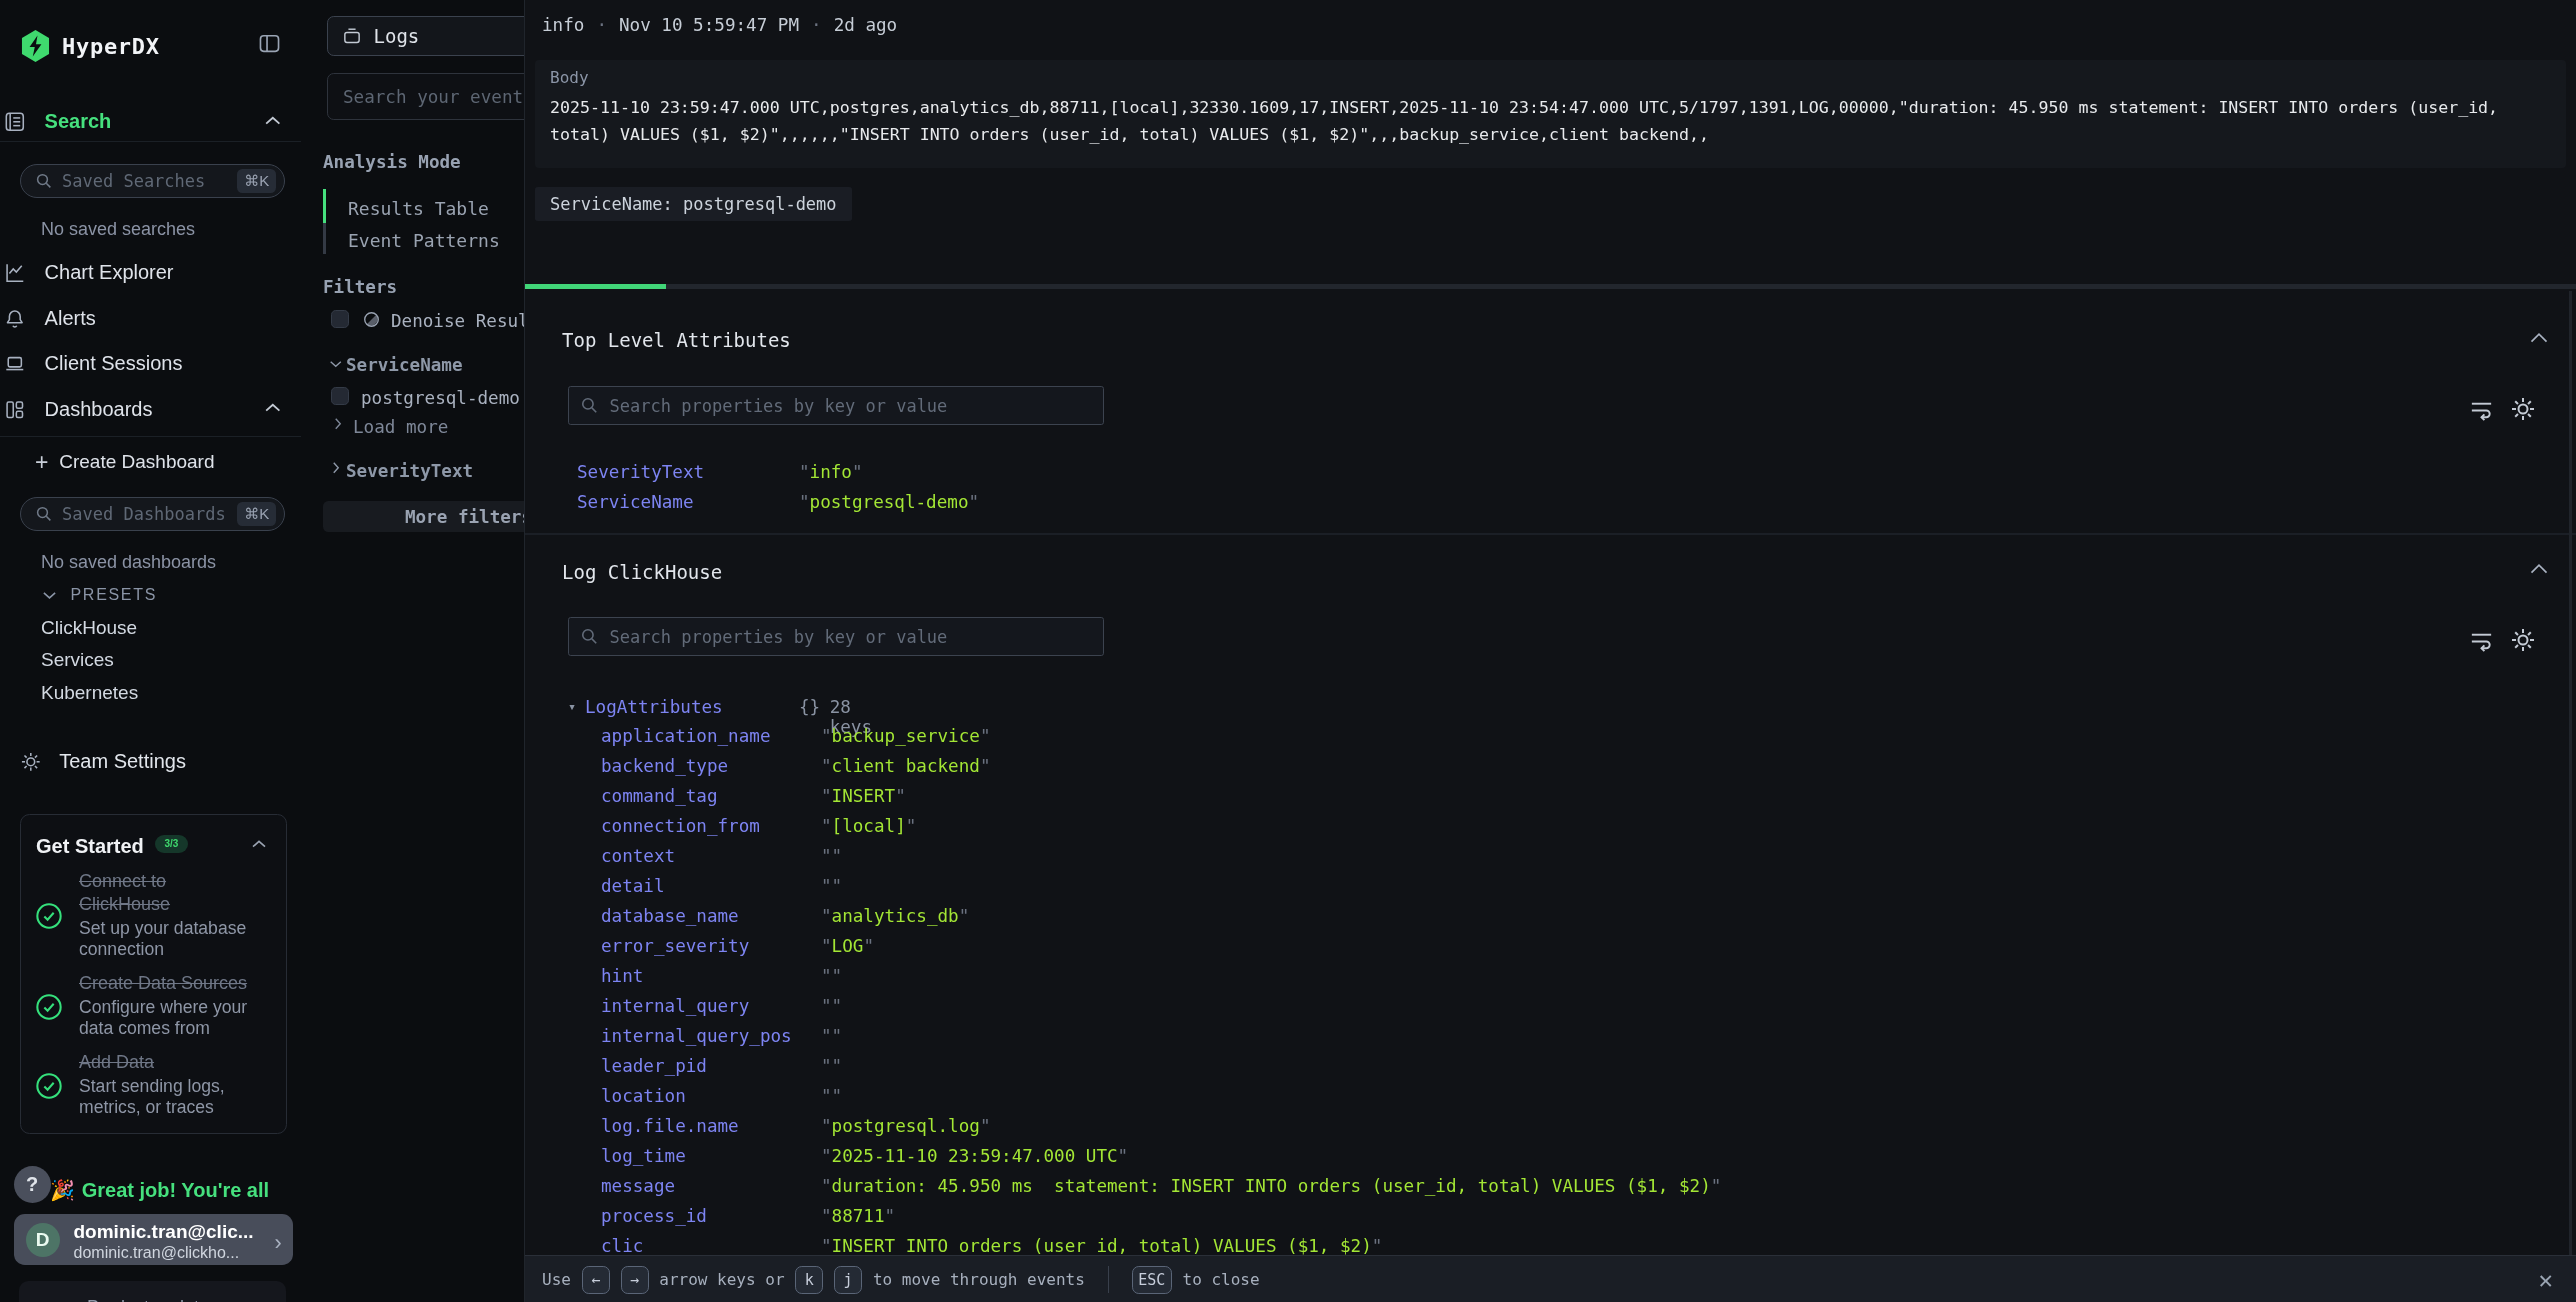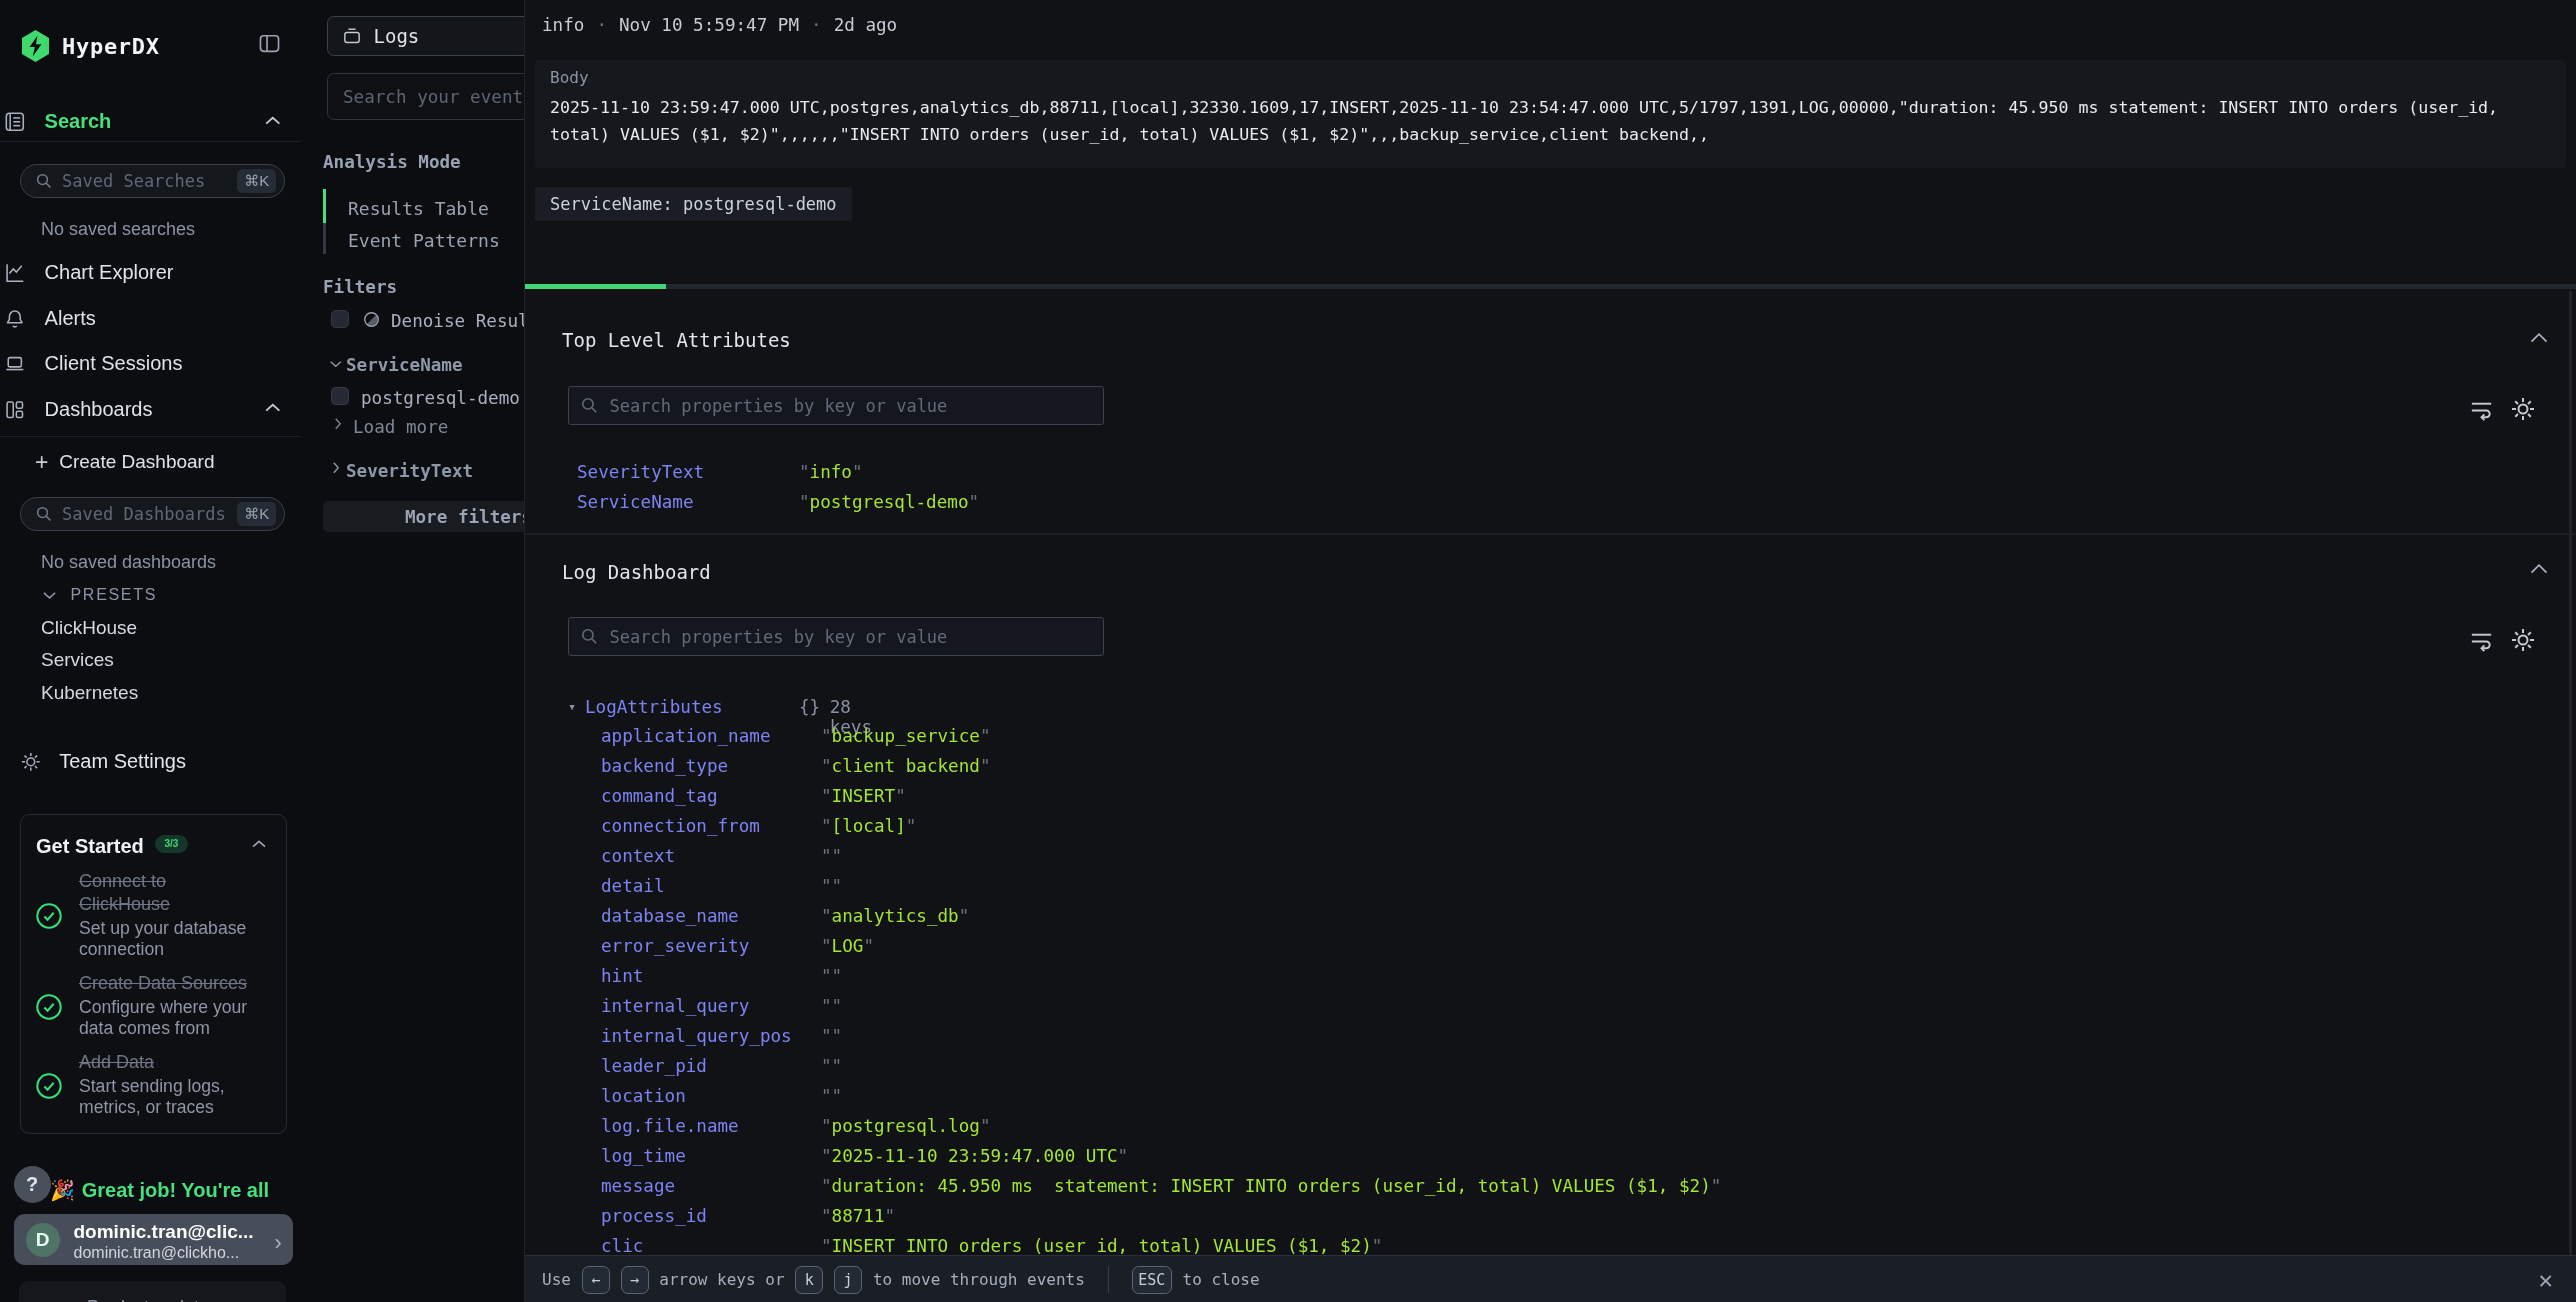--- a/index.html
+++ b/index.html
@@ -476,21 +476,21 @@
         <span class="kv-val">info</span>
       </div>
       <div class="tl-row">
         <span class="kv-key">ServiceName</span>
         <span class="kv-val">postgresql-demo</span>
       </div>
     </div>
 
     <div class="sec-divider"></div>
 
-    <div class="sec-heading" style="top:561px;">Log Dashboard</div>
+    <div class="sec-heading" style="top:561px;">Log ClickHouse</div>
     <span class="sec-chev" style="top:561px;">
       <svg width="20" height="15" viewBox="0 0 24 16">
           <polyline points="3,13 12,4 21,13" fill="none" stroke="#aab3c2" stroke-width="2"></polyline>
         </svg>
     </span>
 
     <div class="prop-search" style="top:617px;">
       <span>
         <svg width="19" height="19" viewBox="0 0 24 24">
             <circle cx="10" cy="10" r="6.5" fill="none" stroke="#626b79" stroke-width="2"></circle>

